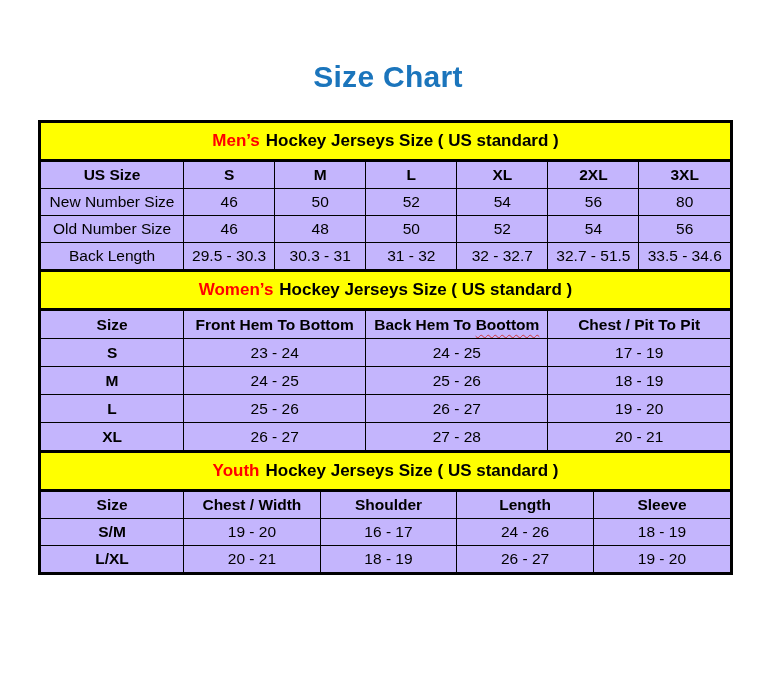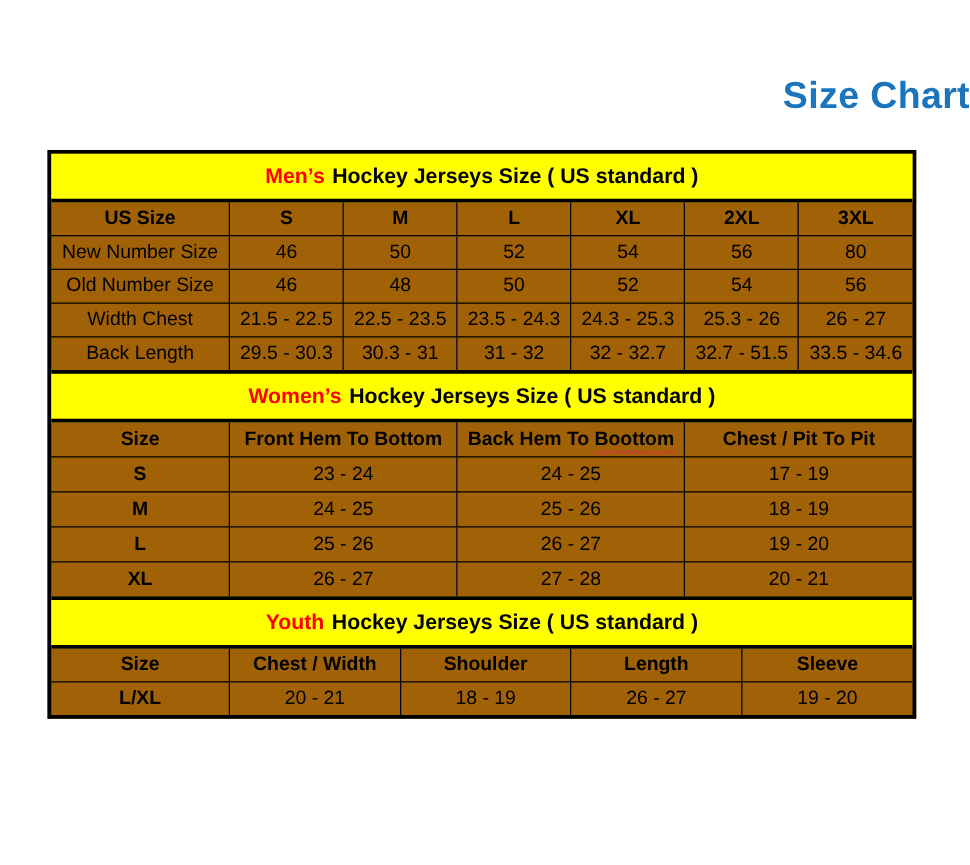--- a/index.html
+++ b/index.html
@@ -9,33 +9,33 @@
   }
   body {
     width: 776px;
     height: 692px;
     font-family: "Liberation Sans", sans-serif;
     color: #000000;
     overflow: hidden;
   }
   .page-title {
     margin: 58px 0 0 0;
-    text-align: right;
+    text-align: center;
     font-size: 30px;
     line-height: 38px;
     font-weight: bold;
     color: #1B75BC;
     letter-spacing: 0.3px;
   }
   .chart-wrap {
     width: 695px;
     margin: 24px 0 0 38px;
     border: 3px solid #000000;
     box-sizing: border-box;
-    background: #a16207;
+    background: #c4b5fd;
   }
   .banner {
     display: flex;
     justify-content: center;
     align-items: center;
     gap: 6px;
     height: 36px;
     background: #FFFF00;
     font-size: 17px;
     font-weight: bold;
@@ -118,29 +118,20 @@
     <tr>
       <td>Old Number Size</td>
       <td>46</td>
       <td>48</td>
       <td>50</td>
       <td>52</td>
       <td>54</td>
       <td>56</td>
     </tr>
     <tr>
-      <td>Width Chest</td>
-      <td>21.5 - 22.5</td>
-      <td>22.5 - 23.5</td>
-      <td>23.5 - 24.3</td>
-      <td>24.3 - 25.3</td>
-      <td>25.3 - 26</td>
-      <td>26 - 27</td>
-    </tr>
-    <tr>
       <td>Back Length</td>
       <td>29.5 - 30.3</td>
       <td>30.3 - 31</td>
       <td>31 - 32</td>
       <td>32 - 32.7</td>
       <td>32.7 - 51.5</td>
       <td>33.5 - 34.6</td>
     </tr>
   </tbody>
     </table>
@@ -204,20 +195,27 @@
       </colgroup>
     <tbody>
         <tr>
       <th>Size</th>
       <th>Chest / Width</th>
       <th>Shoulder</th>
       <th>Length</th>
       <th>Sleeve</th>
     </tr>
     <tr>
+      <td class="lbl">S/M</td>
+      <td>19 - 20</td>
+      <td>16 - 17</td>
+      <td>24 - 26</td>
+      <td>18 - 19</td>
+    </tr>
+    <tr>
       <td class="lbl">L/XL</td>
       <td>20 - 21</td>
       <td>18 - 19</td>
       <td>26 - 27</td>
       <td>19 - 20</td>
     </tr>
   </tbody>
     </table>
 
 </div>

